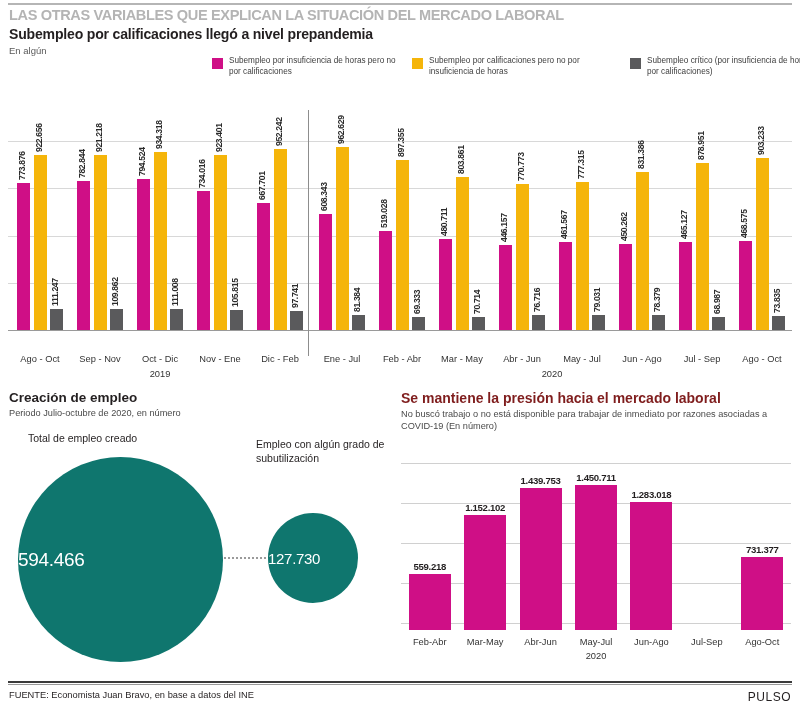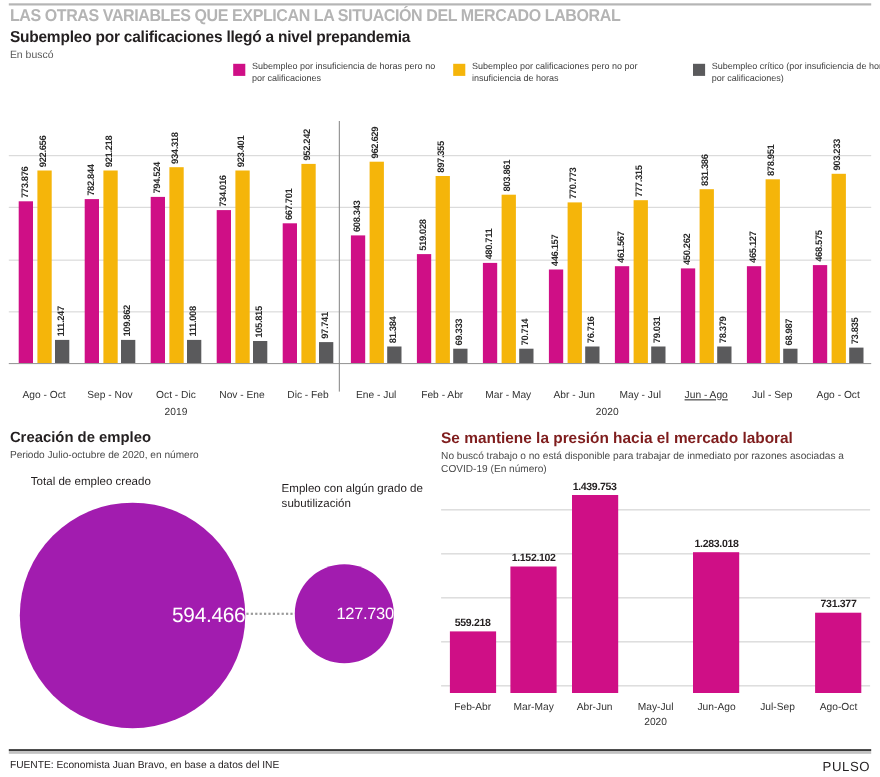--- a/index.html
+++ b/index.html
@@ -58,21 +58,21 @@
     font-size:9.3px;color:#333;text-align:center;white-space:nowrap;
   }
   .yearlab{
     position:absolute;top:369px;font-size:9.3px;color:#333;text-align:center;white-space:nowrap;
   }
 
   
   .s2-title{position:absolute;left:9px;top:390px;font-size:13.5px;font-weight:bold;color:#231f20;}
   .s2-sub{position:absolute;left:9px;top:408px;font-size:9.2px;color:#4a4a4a;}
   .bubble-label{position:absolute;font-size:10.5px;color:#231f20;text-align:left;}
-  .bubble{position:absolute;border-radius:50%;background:#a21caf;display:flex;align-items:center;justify-content:flex-end;}
+  .bubble{position:absolute;border-radius:50%;background:#0f766e;display:flex;align-items:center;justify-content:flex-start;}
   .bubble span{color:#fff;font-size:19px;letter-spacing:-0.3px;}
   .bubble.small span{font-size:15px;}
   .dots{position:absolute;border-top:2px dotted #9a9a9a;}
 
   
   .s3-title{position:absolute;left:401px;top:390px;font-size:14px;font-weight:bold;color:#7f1d1d;}
   .s3-sub{position:absolute;left:401px;top:408px;font-size:9.2px;color:#4a4a4a;line-height:12px;width:390px;}
   .chart3{position:absolute;left:0;top:455px;width:800px;height:180px;}
   .g3{position:absolute;left:401px;width:390px;height:1px;background:#d0d0d0;}
   .b3{position:absolute;bottom:0;background:#cf0f86;}
@@ -91,21 +91,21 @@
   .brand{position:absolute;right:9px;top:690px;font-size:12px;font-weight:normal;color:#231f20;letter-spacing:0.5px;}
 </style>
 </head>
 <body>
 
 <div class="page">
 
   <div class="top-rule"></div>
   <div class="kicker">LAS OTRAS VARIABLES QUE EXPLICAN LA SITUACIÓN DEL MERCADO LABORAL</div>
   <div class="subtitle">Subempleo por calificaciones llegó a nivel prepandemia</div>
-  <div class="units">En buscó</div>
+  <div class="units">En algún</div>
 
   <div class="legend" id="legend">
       <div class="lg-item" style="left: 0px; width: 190px;">
         <div class="lg-swatch" style="background: rgb(207, 15, 134);"></div>
         <div class="lg-text" style="width: 170px;">Subempleo por insuficiencia de horas pero no por calificaciones</div>
       </div>
       <div class="lg-item" style="left: 200px; width: 200px;">
         <div class="lg-swatch" style="background: rgb(245, 181, 10);"></div>
         <div class="lg-text" style="width: 180px;">Subempleo por calificaciones pero no por insuficiencia de horas</div>
       </div>
@@ -340,22 +340,25 @@
       <div class="g3" style="top: 48px;"></div>
       <div class="g3" style="top: 88px;"></div>
       <div class="g3" style="top: 128px;"></div>
       <div class="g3" style="top: 168px;"></div>
       <div class="b3" style="left: 408.714px; width: 42px; height: 55.9218px; bottom: 5px; background: rgb(207, 15, 134);">
         <div class="v3">559.218</div>
       </div>
       <div class="b3" style="left: 464.143px; width: 42px; height: 115.21px; bottom: 5px; background: rgb(207, 15, 134);">
         <div class="v3">1.152.102</div>
       </div>
-      <div class="b3" style="left: 519.571px; width: 42px; height: 180px; bottom: 5px; background: rgb(207, 15, 134);">
+      <div class="b3" style="left: 519.571px; width: 42px; height: 142px; bottom: 5px; background: rgb(207, 15, 134);">
         <div class="v3">1.439.753</div>
+      </div>
+      <div class="b3" style="left: 575px; width: 42px; height: 145.071px; bottom: 5px; background: rgb(207, 15, 134);">
+        <div class="v3">1.450.711</div>
       </div>
       <div class="b3" style="left: 630.429px; width: 42px; height: 128.302px; bottom: 5px; background: rgb(207, 15, 134);">
         <div class="v3">1.283.018</div>
       </div>
       <div class="b3" style="left: 741.286px; width: 42px; height: 73.1377px; bottom: 5px; background: rgb(207, 15, 134);">
         <div class="v3">731.377</div>
       </div>
     </div>
 
   <div class="foot-rule"></div>
@@ -366,21 +369,21 @@
 <div class="xlab" style="left: 10px; width: 60px;">Ago - Oct</div>
     <div class="xlab" style="left: 70px; width: 60px;">Sep - Nov</div>
     <div class="xlab" style="left: 130px; width: 60px;">Oct - Dic</div>
     <div class="xlab" style="left: 190px; width: 60px;">Nov - Ene</div>
     <div class="xlab" style="left: 250px; width: 60px;">Dic - Feb</div>
     <div class="xlab" style="left: 312px; width: 60px;">Ene - Jul</div>
     <div class="xlab" style="left: 372px; width: 60px;">Feb - Abr</div>
     <div class="xlab" style="left: 432px; width: 60px;">Mar - May</div>
     <div class="xlab" style="left: 492px; width: 60px;">Abr - Jun</div>
     <div class="xlab" style="left: 552px; width: 60px;">May - Jul</div>
-    <div class="xlab" style="left: 612px; width: 60px; text-decoration: underline;">Jun - Ago</div>
+    <div class="xlab" style="left: 612px; width: 60px;">Jun - Ago</div>
     <div class="xlab" style="left: 672px; width: 60px;">Jul - Sep</div>
     <div class="xlab" style="left: 732px; width: 60px;">Ago - Oct</div>
     <div class="yearlab" style="left: 10px; width: 300px;">2019</div>
     <div class="yearlab" style="left: 312px; width: 480px;">2020</div>
     <div class="x3" style="left: 402px; width: 55.4286px;">Feb-Abr</div>
     <div class="x3" style="left: 457.429px; width: 55.4286px;">Mar-May</div>
     <div class="x3" style="left: 512.857px; width: 55.4286px;">Abr-Jun</div>
     <div class="x3" style="left: 568.286px; width: 55.4286px;">May-Jul</div>
     <div class="x3" style="left: 623.714px; width: 55.4286px;">Jun-Ago</div>
     <div class="x3" style="left: 679.143px; width: 55.4286px;">Jul-Sep</div>

